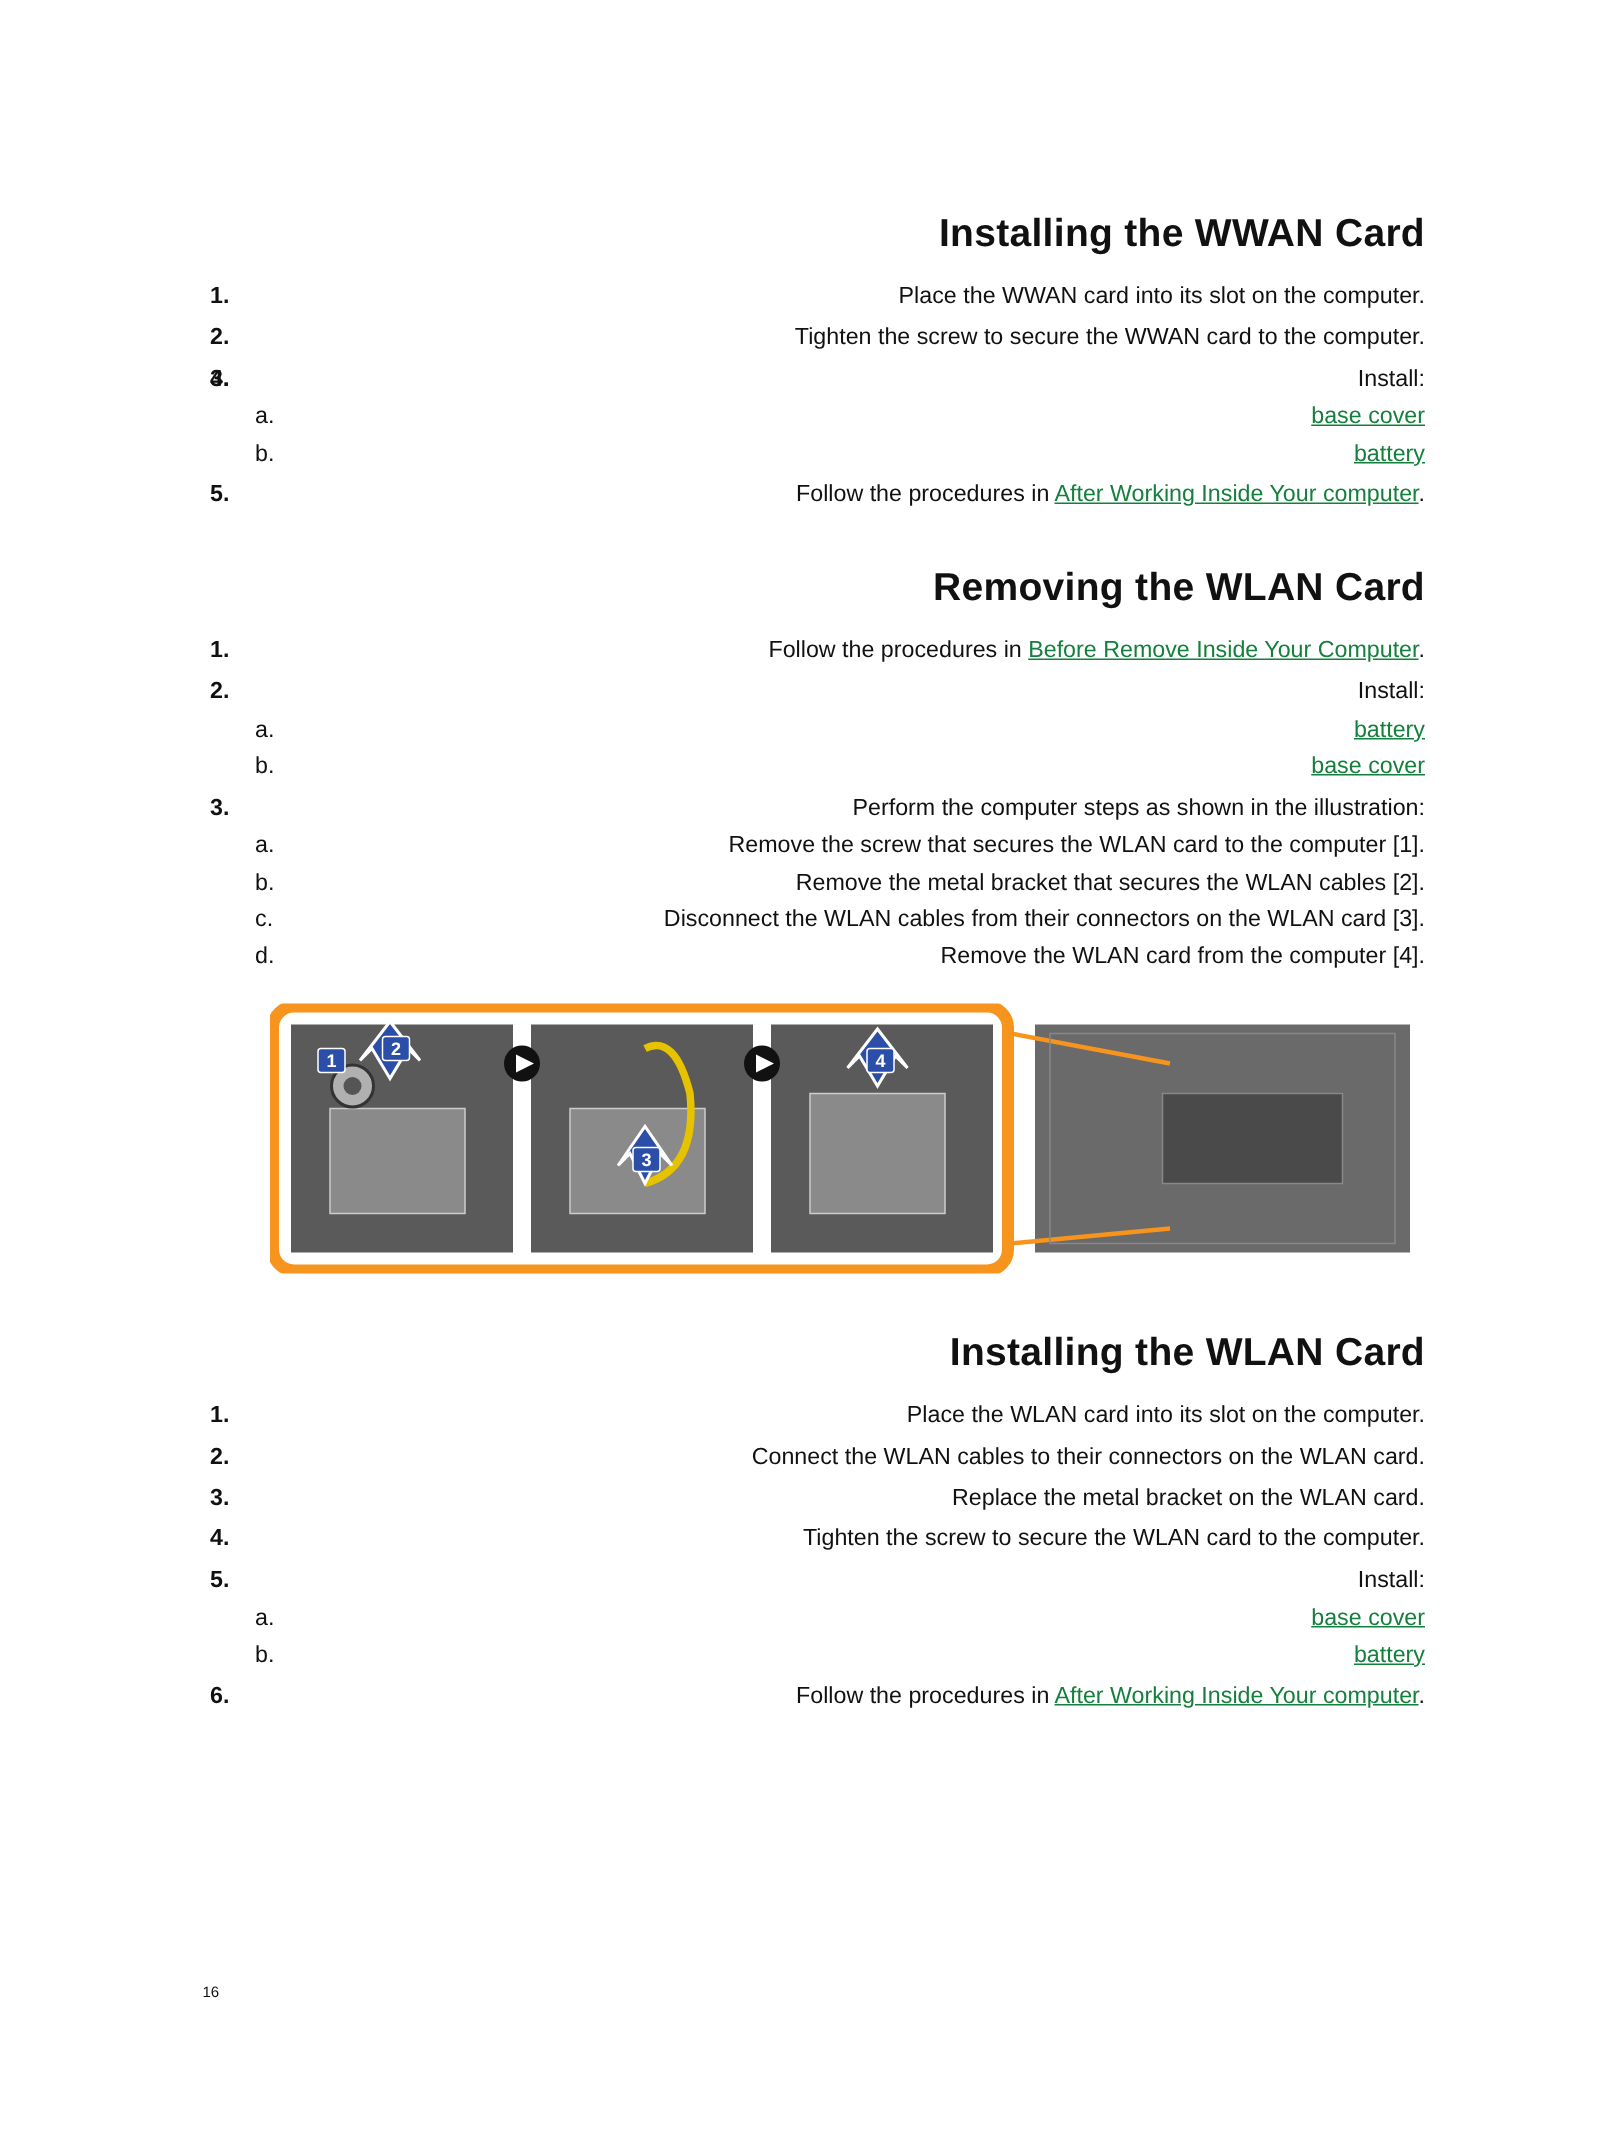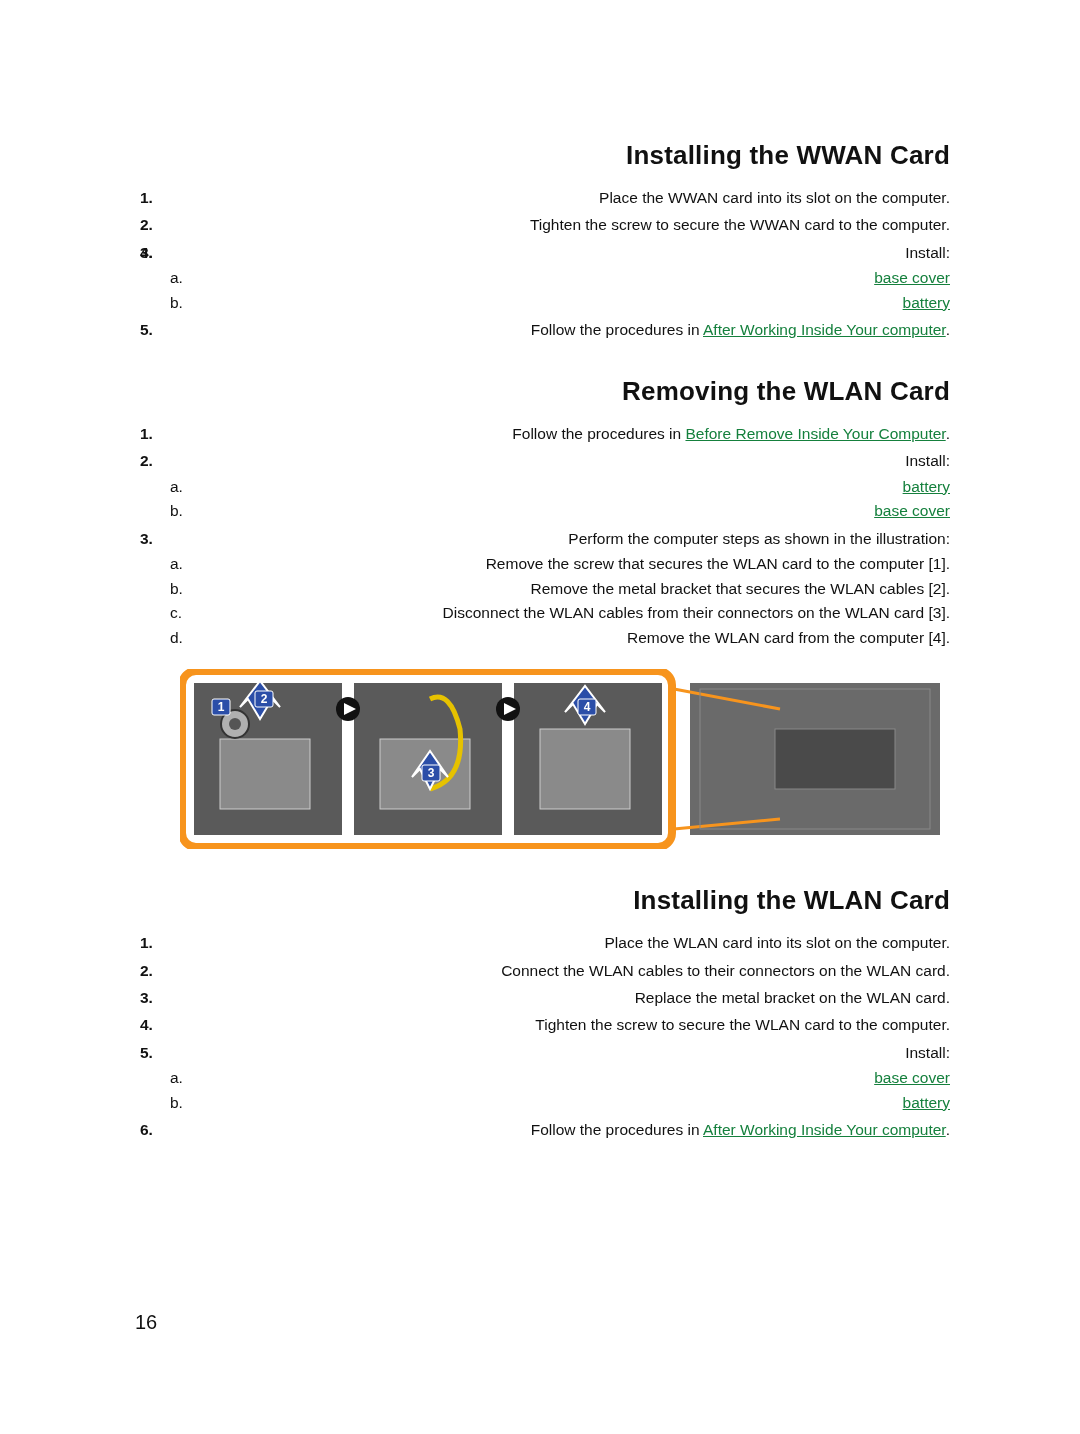--- a/index.html
+++ b/index.html
@@ -61,21 +61,21 @@
     color: #15803d;
     text-decoration: underline;
   }
   .illustration-wrap {
     margin: 20px 0 10px 30px;
   }
   .page-num {
     position: absolute;
     left: 135px;
     bottom: 100px;
-    font-size: 20px;
+    font-size: 10px;
   }
 </style>
 </head>
 <body>
 
 <div class="page">
 
   <h2>Installing the WWAN Card</h2>
   <ol class="main">
     <li><span class="num">1.</span><span>Place the WWAN card into its slot on the computer.</span></li>

